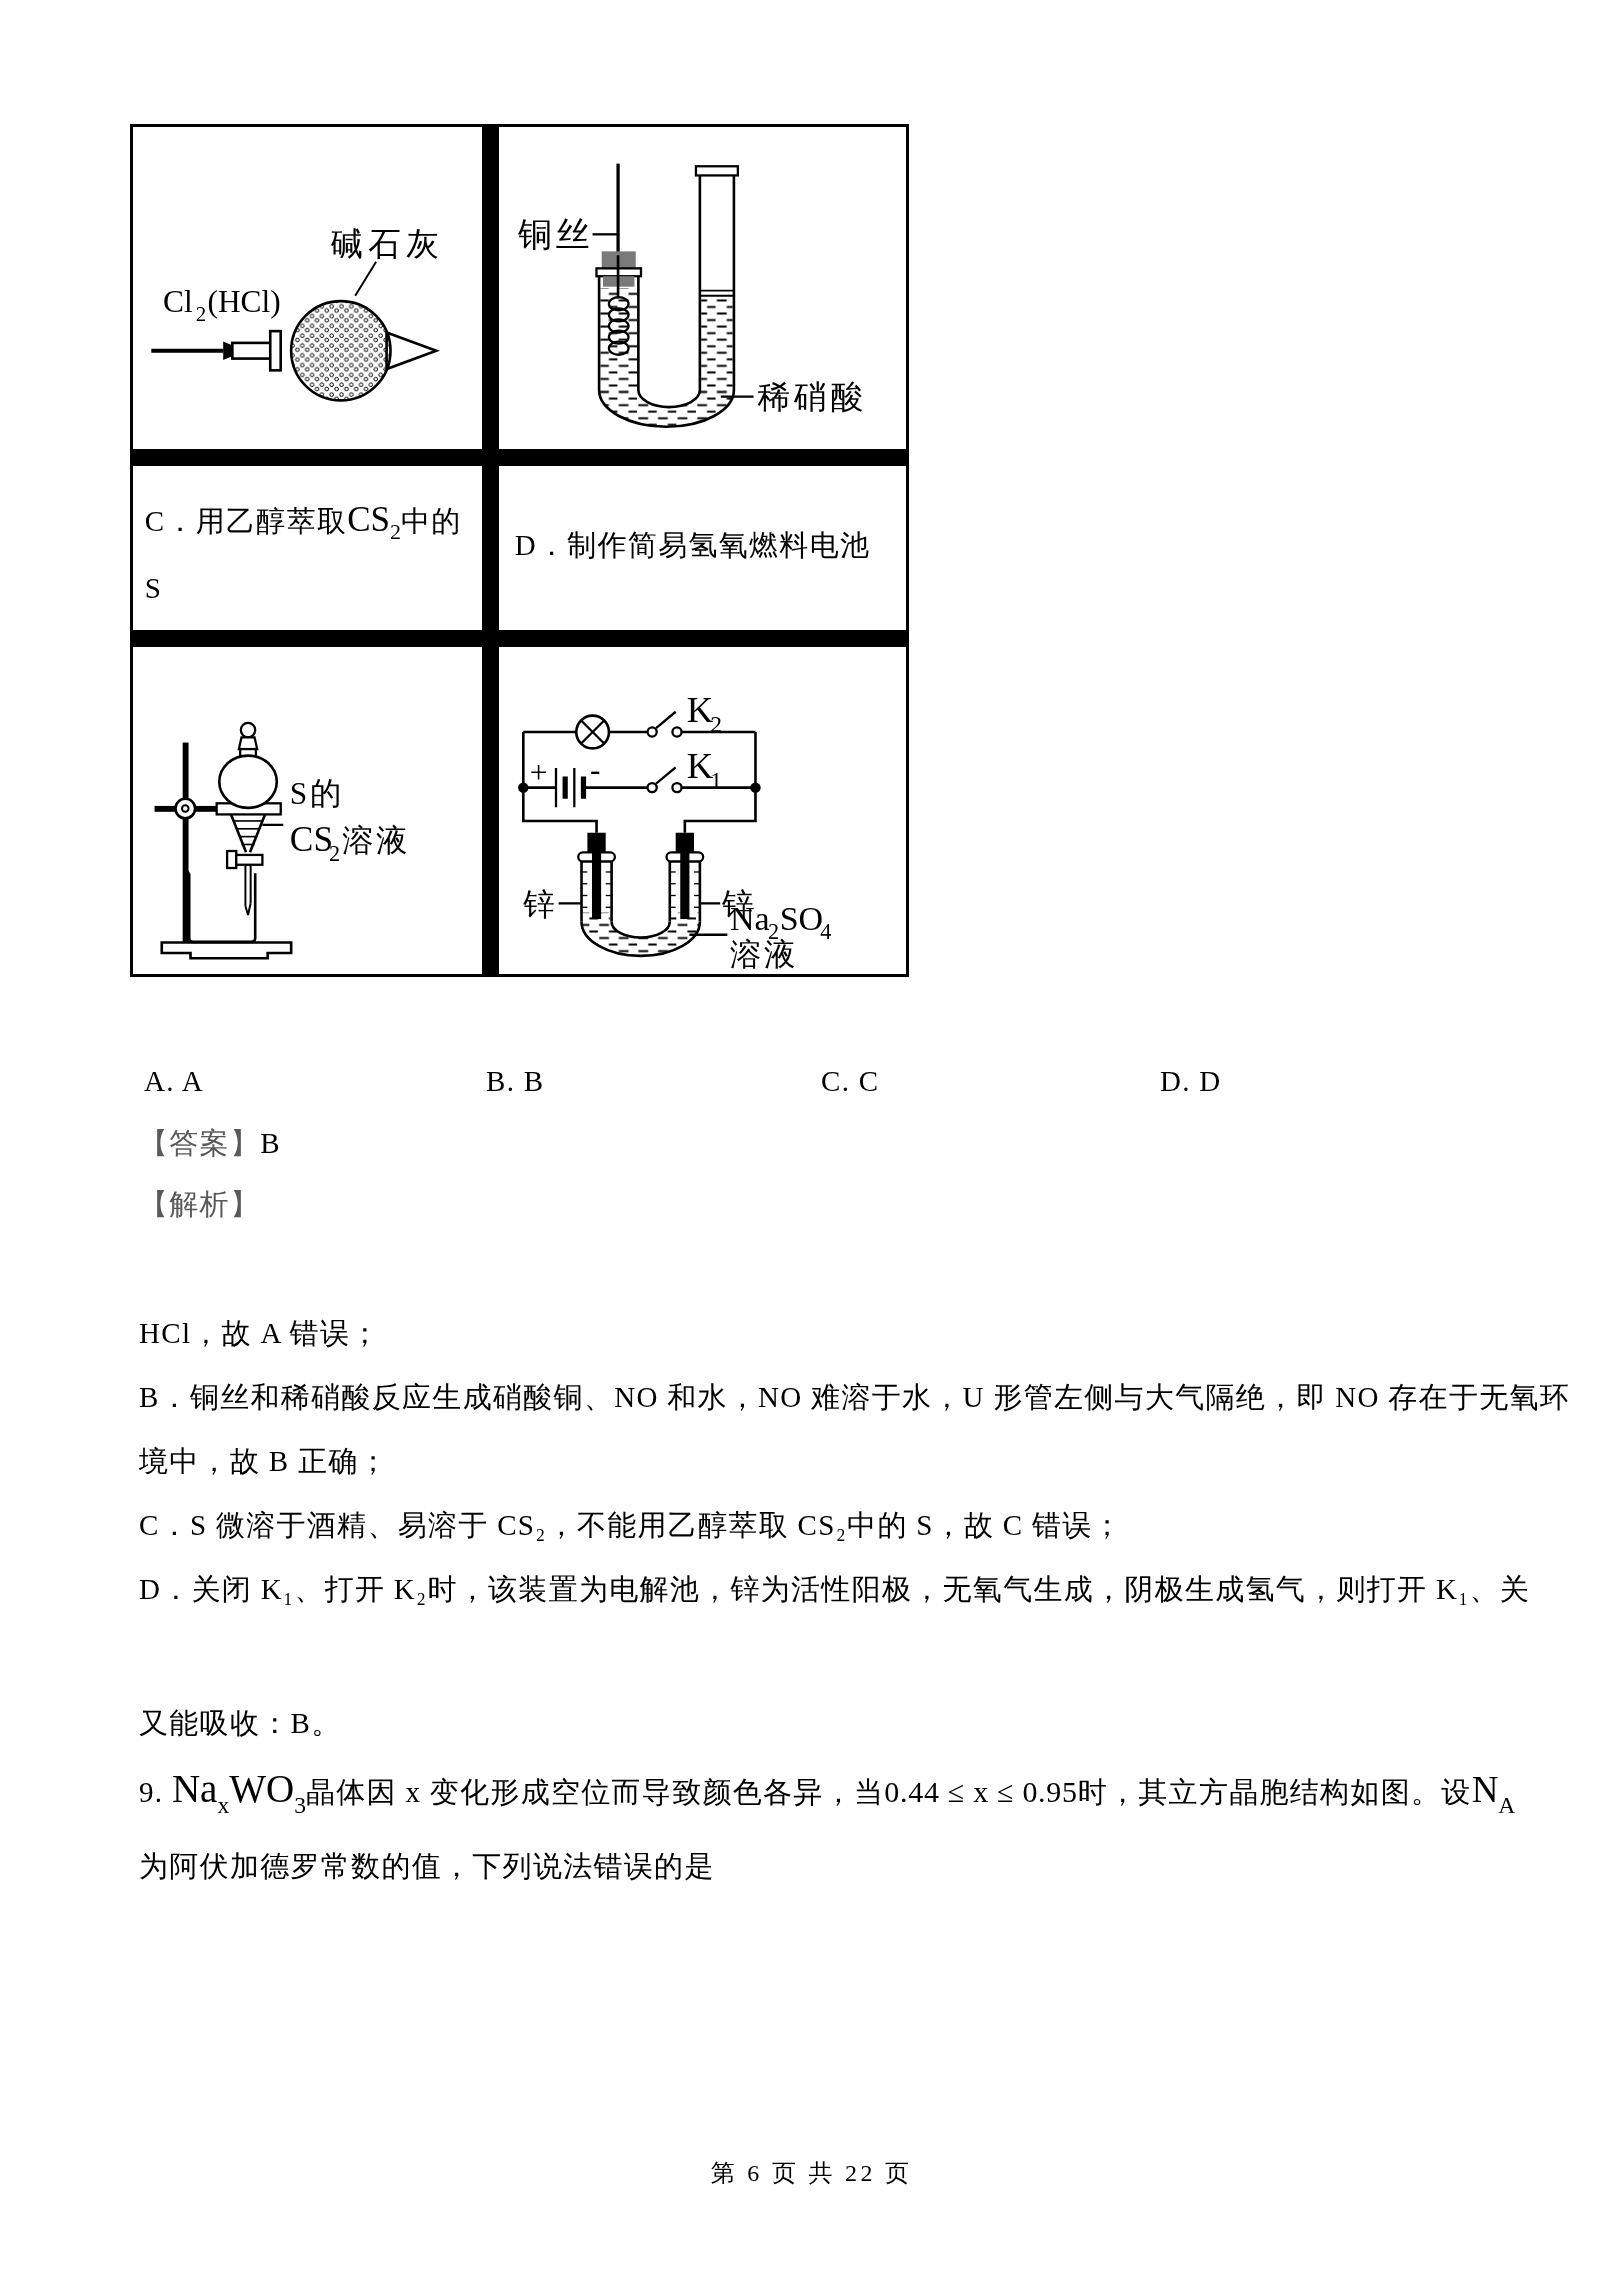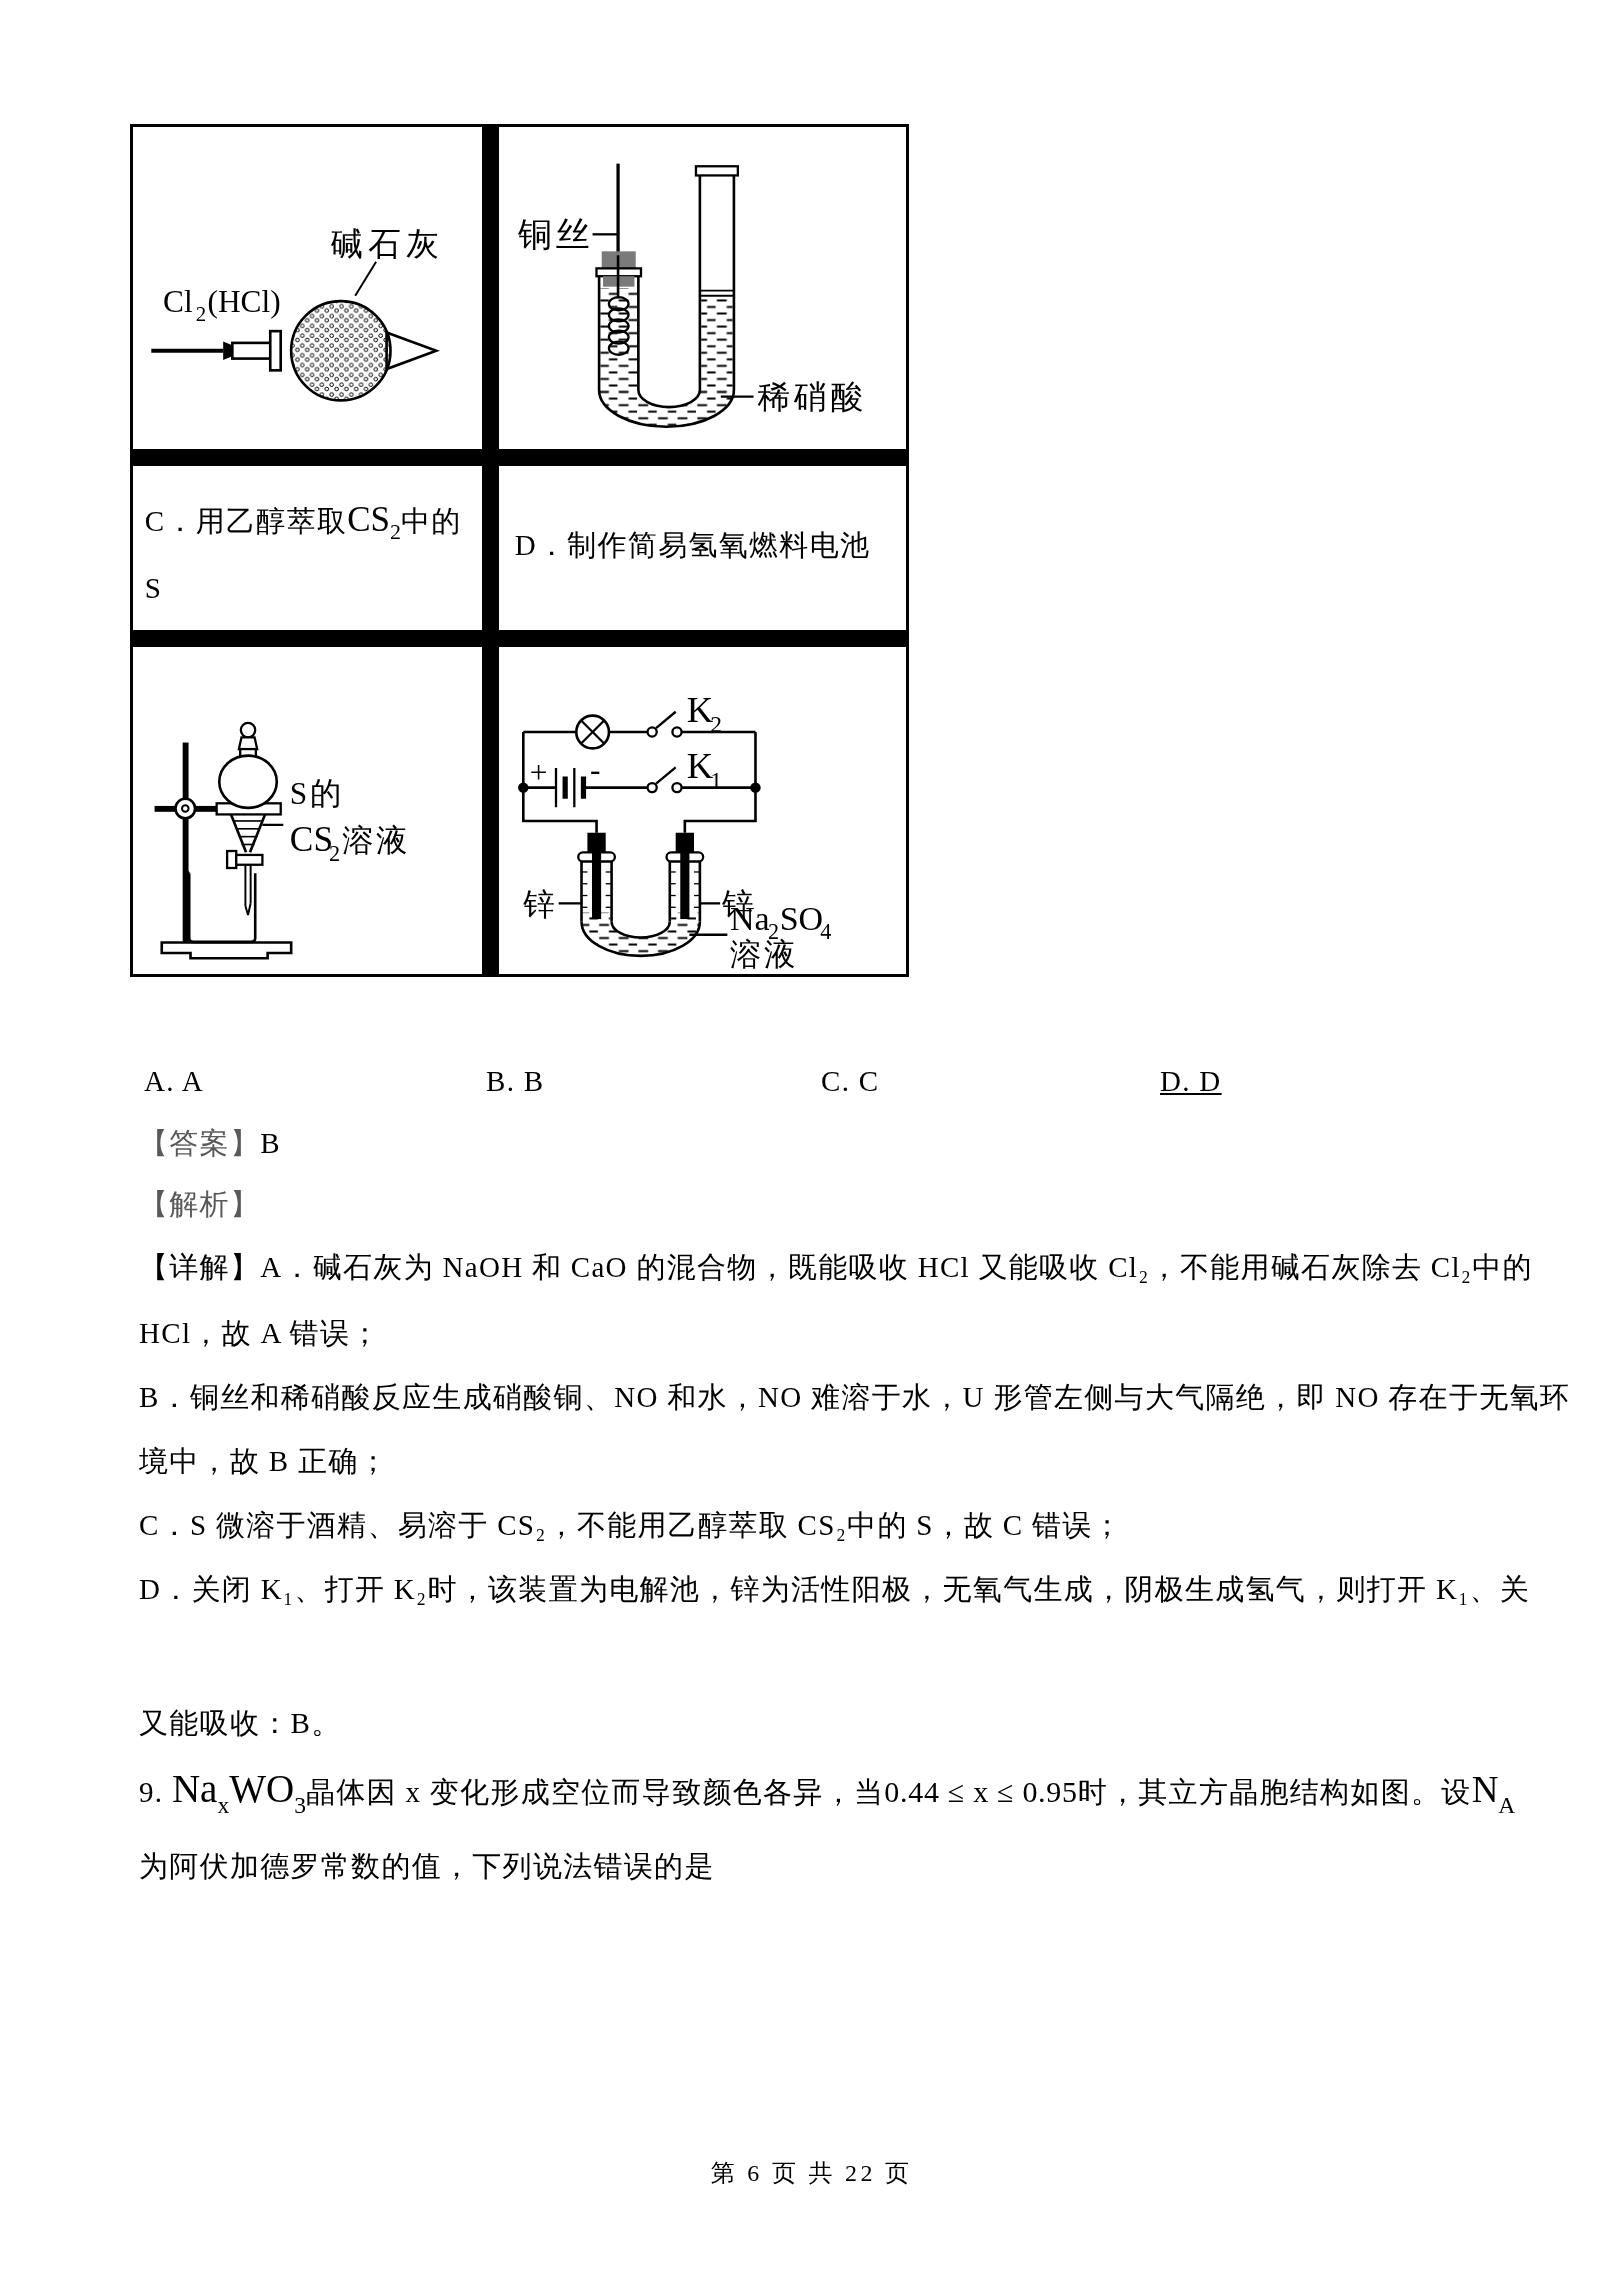--- a/index.html
+++ b/index.html
@@ -273,28 +273,27 @@
           <text x="352" y="486" font-size="48" letter-spacing="4">溶液</text>
         </g>
         <line x1="348" y1="440" x2="290" y2="440" stroke="#000" stroke-width="3.5"></line>
       </svg>
     </div>
   </div>
 
   <span class="abs optline" style="left:144px;top:1065px;">A. A</span>
   <span class="abs optline" style="left:486px;top:1065px;">B. B</span>
   <span class="abs optline" style="left:821px;top:1065px;">C. C</span>
-  <span class="abs optline" style="left:1160px;top:1065px;text-decoration:underline;">D. D</span>
+  <span class="abs optline" style="left:1160px;top:1065px;">D. D</span>
 
   <div class="abs txt" style="left:139px;top:1127px;">
     <span class="gray">【答案】</span><span>B</span>
   </div>
   <div class="abs txt gray" style="left:139px;top:1188px;">【解析】</div>
 
-  <div class="abs txt" style="left:139px;top:1251px;">【详解】A．碱石灰为 NaOH 和 CaO 的混合物，既能吸收 HCl 又能吸收 Cl₂，不能用碱石灰除去 Cl₂中的</div>
   <div class="abs txt" style="left:139px;top:1317px;">HCl，故 A 错误；</div>
   <div class="abs txt" style="left:139px;top:1381px;">B．铜丝和稀硝酸反应生成硝酸铜、NO 和水，NO 难溶于水，U 形管左侧与大气隔绝，即 NO 存在于无氧环</div>
   <div class="abs txt" style="left:139px;top:1445px;">境中，故 B 正确；</div>
   <div class="abs txt" style="left:139px;top:1509px;">C．S 微溶于酒精、易溶于 CS₂，不能用乙醇萃取 CS₂中的 S，故 C 错误；</div>
   <div class="abs txt" style="left:139px;top:1573px;">D．关闭 K₁、打开 K₂时，该装置为电解池，锌为活性阳极，无氧气生成，阴极生成氢气，则打开 K₁、关</div>
   <div class="abs txt" style="left:139px;top:1707px;">又能吸收：B。</div>
 
   <div class="abs txt" style="left:139px;top:1767px;">
     <span>9. </span><span class="bigf">Na</span><span class="bigsub">x</span><span class="bigf">WO</span><span class="bigsub">3</span><span>晶体因 x 变化形成空位而导致颜色各异，当</span><span style="font-size:30px;letter-spacing:0.7px;">0.44 ≤ x ≤ 0.95</span><span>时，其立方晶胞结构如图。设</span><span class="nf">N</span><span class="bigsub">A</span>
   </div>

